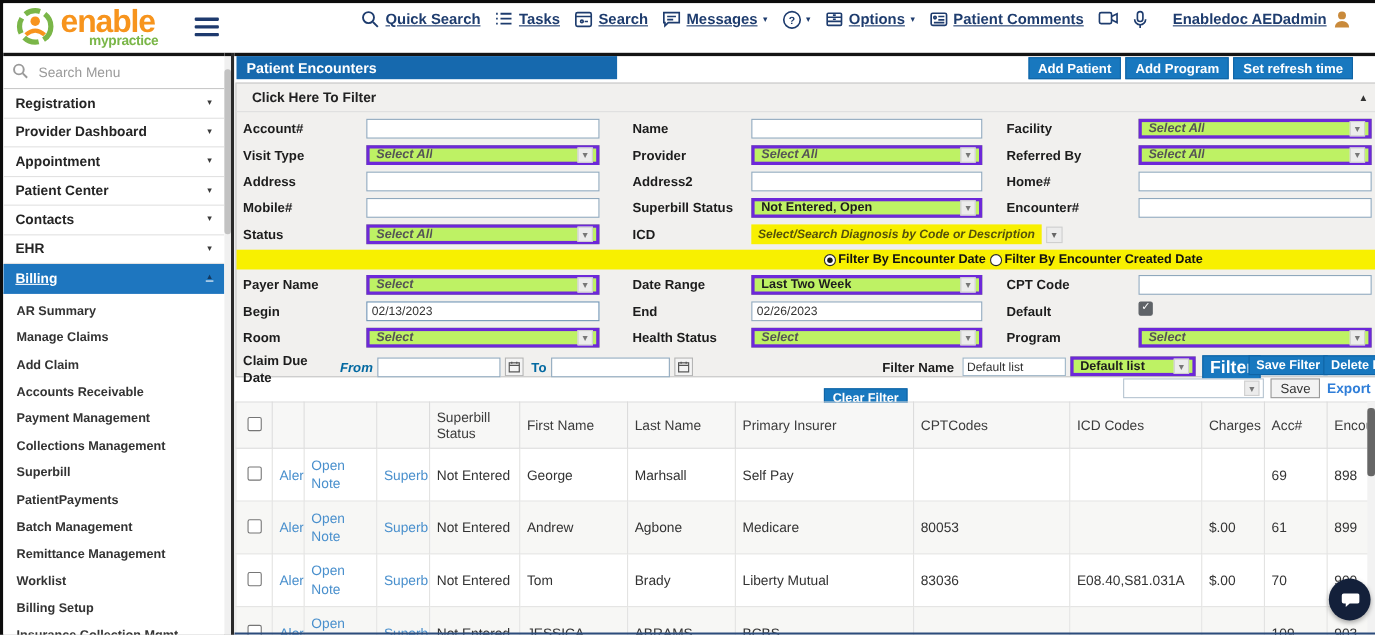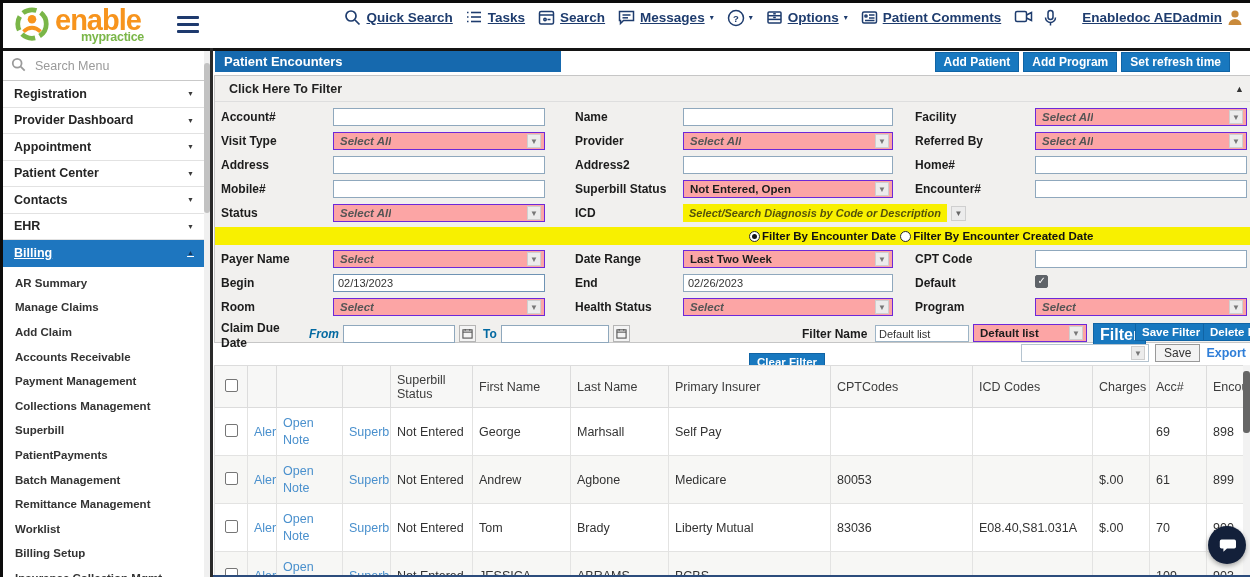--- a/index.html
+++ b/index.html
@@ -8,21 +8,21 @@
   .app { position:absolute; top:0; left:0; width:1250px; height:577px; background:#fff; border-top:3px solid #0c0c0c; border-left:3px solid #0c0c0c; }
 
   
   .topbar { position:absolute; top:0; left:0; right:0; height:45px; background:#fff; }
   .logo { position:absolute; left:10px; top:2px; display:flex; align-items:flex-end; }
   .logo-text { margin-left:4px; line-height:1; }
   .logo-enable { font-size:29px; font-weight:bold; color:#f7941d; letter-spacing:-1px; }
   .logo-tag { display:block; font-size:12.5px; font-weight:bold; color:#7ab648; margin:-4px 0 0 26px; letter-spacing:-0.3px; }
   .hamburger { position:absolute; left:174px; top:13px; width:22px; height:18px; cursor:pointer; }
   .hamburger div { height:3px; background:#1e3a6e; margin-bottom:4px; border-radius:1px; }
-  .nav { position:absolute; right:6px; top:0; height:29px; display:flex; align-items:center; gap:13px; }
+  .nav { position:absolute; right:22px; top:0; height:29px; display:flex; align-items:center; gap:13px;text-align:center; }
   .nav-item { display:flex; align-items:center; gap:5px; color:#1e3c6e; font-size:13.5px; font-weight:600; cursor:pointer; white-space:nowrap; }
   .nav-item .lbl { text-decoration:underline; }
   .nav caret, .caret-sm { font-size:8px; color:#1e3c6e; }
   .icon16 { width:17px; height:17px; display:inline-block; }
 
   
   .content { position:absolute; top:45px; left:0; right:0; bottom:0; display:flex; }
 
   
   .sidebar { width:201px; background:#fff; border-top:3px solid #141414; flex:none; overflow:hidden; }
@@ -50,21 +50,21 @@
 
   .filter-panel { position:absolute; top:24px; left:1px; width:1045px; height:268px; background:#f1f0ee; border:1px solid #c6c6c6; }
   .filter-head { height:26px; display:flex; align-items:center; justify-content:space-between; padding:0 14px; font-size:12.5px; font-weight:bold; color:#222; border-bottom:1px solid #dedede; cursor:pointer; }
   .filter-head .up { font-size:9px; color:#333; }
   .fgrid { padding:3px 0 0 6px; }
   .frow { display:grid; grid-template-columns:112px 212px 138px 210px 142px 212px; align-items:center; height:24px; }
   .flabel { font-size:12px; font-weight:bold; color:#1c1c1c; white-space:nowrap; }
   .flabel.c2 { padding-left:30px; }
   .flabel.c3 { padding-left:22px; }
   .txt { height:18px; width:100%; border:1px solid #8fa8bd; background:#fff; font-size:11px; color:#333; padding:0 4px; font-family:inherit; outline:none; }
-  .sel { height:18px; width:100%; border:1px solid #6d28d9; background:#fca5a5; display:flex; align-items:center; justify-content:space-between; padding:0 3px 0 6px; cursor:pointer; }
+  .sel { height:18px; width:100%; border:3px solid #6d28d9; background:#bef264; display:flex; align-items:center; justify-content:space-between; padding:0 3px 0 6px; cursor:pointer; }
   .sel .val { font-size:11.5px; font-weight:bold; color:#4a4a4a; white-space:nowrap; overflow:hidden; }
   .sel .val.italic { font-style:italic; color:#555; }
   .sel .val.dark { color:#1d1d1d; }
   .sel .arr { font-size:8px; color:#777; background:#ececec; border:1px solid #cfcfcf; width:14px; height:14px; line-height:13px; text-align:center; flex:none; }
   .icd-wrap { display:flex; align-items:center; gap:4px; width:100%; }
   .icd-field { flex:1; height:18px; background:#f8f000; display:flex; align-items:center; padding:0 6px; cursor:pointer; }
   .icd-field span { font-size:11px; font-weight:bold; font-style:italic; color:#55520a; white-space:nowrap; }
   .mini-arr { font-size:8px; color:#666; background:#ececec; border:1px solid #cfcfcf; width:15px; height:15px; line-height:14px; text-align:center; cursor:pointer; flex:none; }
 
   .yellow-band { height:18px; background:#f8f000; margin-top:2px; display:flex; align-items:center; padding-left:534px; gap:2px; }

